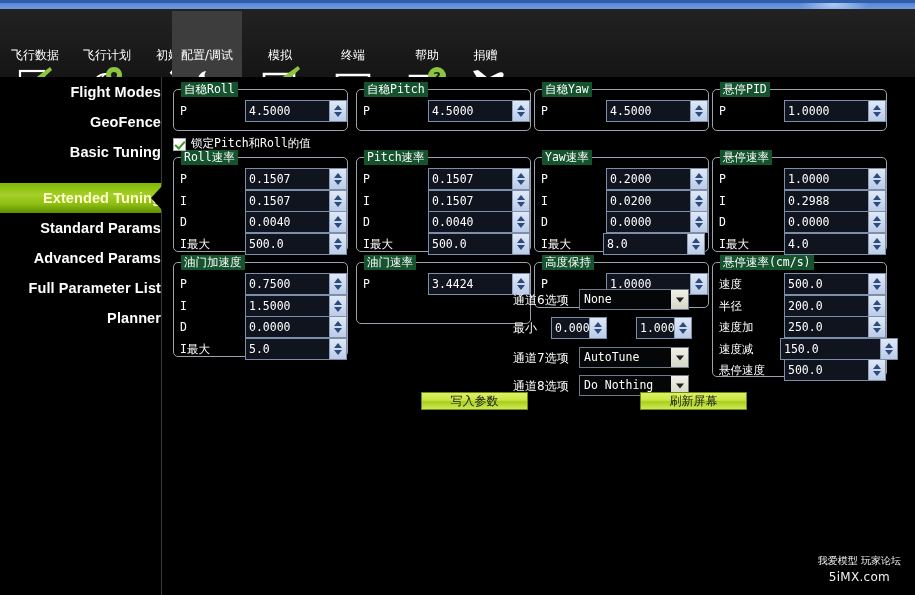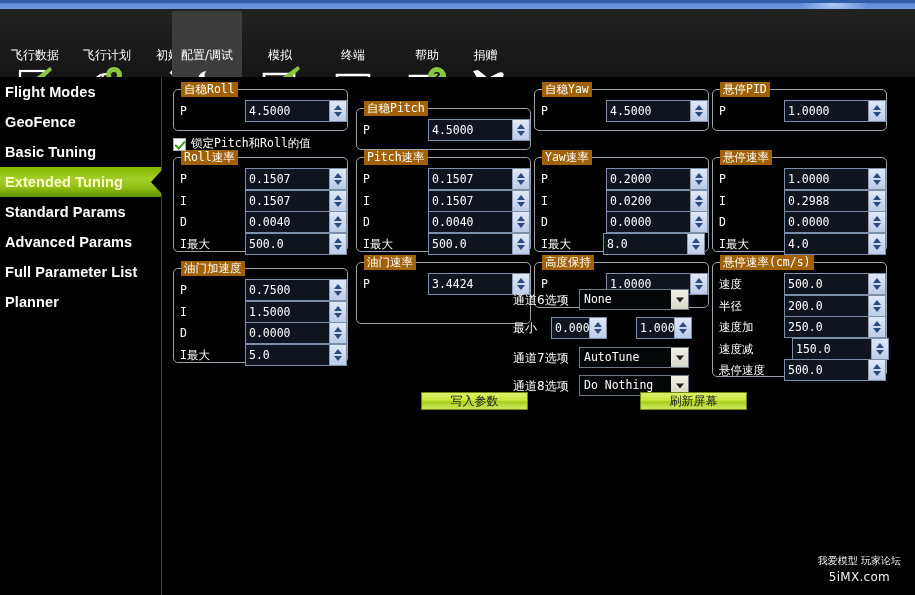--- a/index.html
+++ b/index.html
@@ -54,34 +54,36 @@
     display: block; height: 46px;
     position: relative;
   }
   .tab .tab-icon svg { position: absolute; left: 50%; top: 2px; transform: translateX(-50%); }
 
   
   .sidebar {
     position: absolute; left: 0; top: 77px; width: 162px; height: 518px;
     background: #000;
     border-right: 1px solid #3a3a3a;
+    text-align: right;
   }
   .side-item {
     position: relative;
     height: 30px; line-height: 30px;
     padding-left: 5px;
     color: #ffffff;
     font-family: "Liberation Sans", sans-serif;
     font-weight: bold;
     font-size: 14.5px;
     letter-spacing: .1px;
   }
   .side-item.sel {
     background: linear-gradient(to bottom, #7fb800 0%, #a4cf2a 40%, #8ebe12 70%, #5d8e00 100%);
     color: #ffffcc;
+    margin-top: 16px;
   }
   .side-item.sel::after {
     content: "";
     position: absolute; right: -1px; top: 3px;
     width: 0; height: 0;
     border-top: 12px solid transparent;
     border-bottom: 12px solid transparent;
     border-right: 11px solid #000;
   }
 
@@ -92,21 +94,21 @@
   }
 
   .gbox {
     position: absolute;
     border: 1px solid #9aa3ad;
     border-radius: 5px;
     color: #e8e8e8;
   }
   .gbox > .legend {
     position: absolute; top: -8px; left: 7px;
-    background: #a16207;
+    background: #14532d;
     padding: 0 3px;
     font-family: "DejaVu Sans Mono", monospace;
     font-size: 11.5px;
     color: #ffffff;
     white-space: nowrap;
   }
 
   .prow {
     position: absolute;
     height: 22px;
@@ -392,21 +394,21 @@
           <span class="plabel">P</span>
           <span class="spin" style="left:65px;width:102px">
             <span class="val">4.5000</span>
             <span class="btns">
               <span class="up"></span>
               <span class="dn"></span>
             </span>
           </span>
         </div>
       </div>
-      <div class="gbox" style="left: 193px; top: 12px; width: 175px; height: 42px; margin-top: 19px;">
+      <div class="gbox" style="left: 193px; top: 12px; width: 175px; height: 42px;">
         <span class="legend">自稳Pitch</span>
         <div class="prow" style="left:6px;top:10px;width:163px">
           <span class="plabel">P</span>
           <span class="spin" style="left:65px;width:102px">
             <span class="val">4.5000</span>
             <span class="btns">
               <span class="up"></span>
               <span class="dn"></span>
             </span>
           </span>
@@ -603,21 +605,21 @@
           <span class="plabel">I最大</span>
           <span class="spin" style="left:65px;width:102px">
             <span class="val">4.0</span>
             <span class="btns">
               <span class="up"></span>
               <span class="dn"></span>
             </span>
           </span>
         </div>
       </div>
-      <div class="gbox" style="left: 10px; top: 185px; width: 175px; height: 95px; margin-top: 6px;">
+      <div class="gbox" style="left: 10px; top: 185px; width: 175px; height: 95px;">
         <span class="legend">油门加速度</span>
         <div class="prow" style="left:6px;top:10px;width:163px">
           <span class="plabel">P</span>
           <span class="spin" style="left:65px;width:102px">
             <span class="val">0.7500</span>
             <span class="btns">
               <span class="up"></span>
               <span class="dn"></span>
             </span>
           </span>
@@ -706,21 +708,21 @@
           <span class="spin" style="left:65px;width:102px">
             <span class="val">250.0</span>
             <span class="btns">
               <span class="up"></span>
               <span class="dn"></span>
             </span>
           </span>
         </div>
         <div class="prow" style="left:6px;top:74.5px;width:163px">
           <span class="plabel">速度减</span>
-          <span class="spin" style="left:73px;width:97px">
+          <span class="spin" style="left:61px;width:118px">
             <span class="val">150.0</span>
             <span class="btns">
               <span class="up"></span>
               <span class="dn"></span>
             </span>
           </span>
         </div>
         <div class="prow" style="left:6px;top:96px;width:163px">
           <span class="plabel">悬停速度</span>
           <span class="spin" style="left:65px;width:102px">

